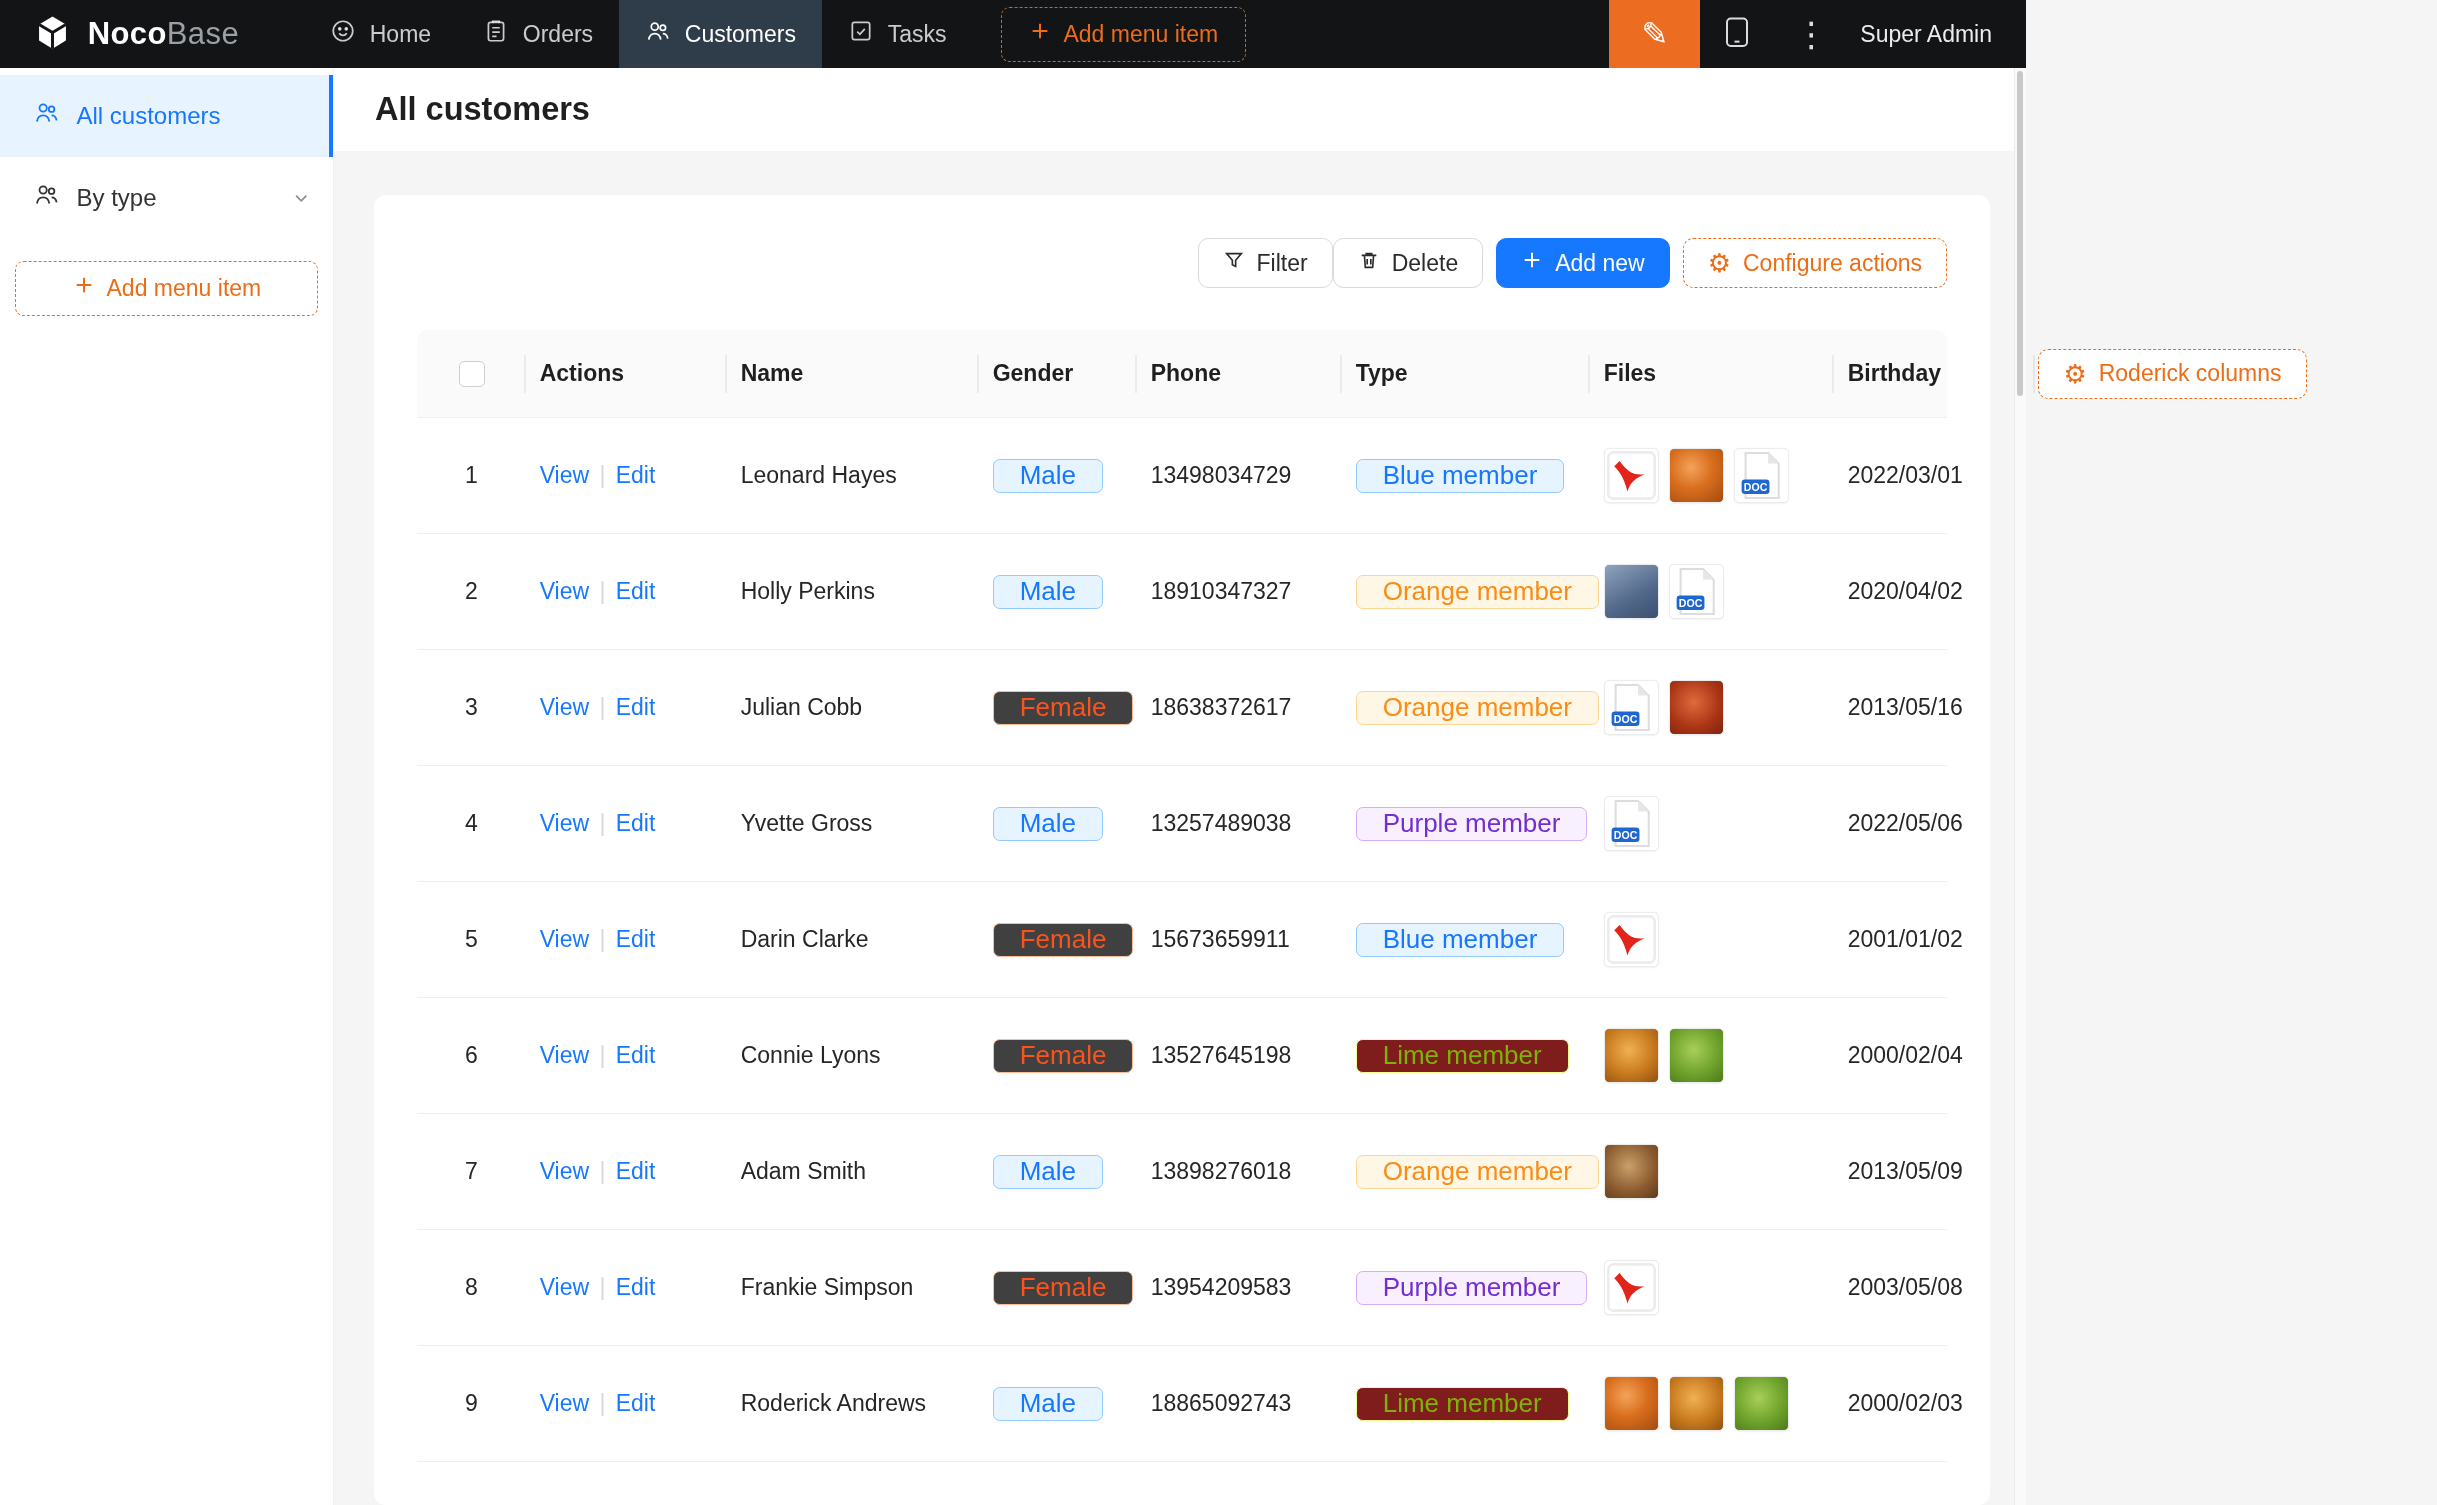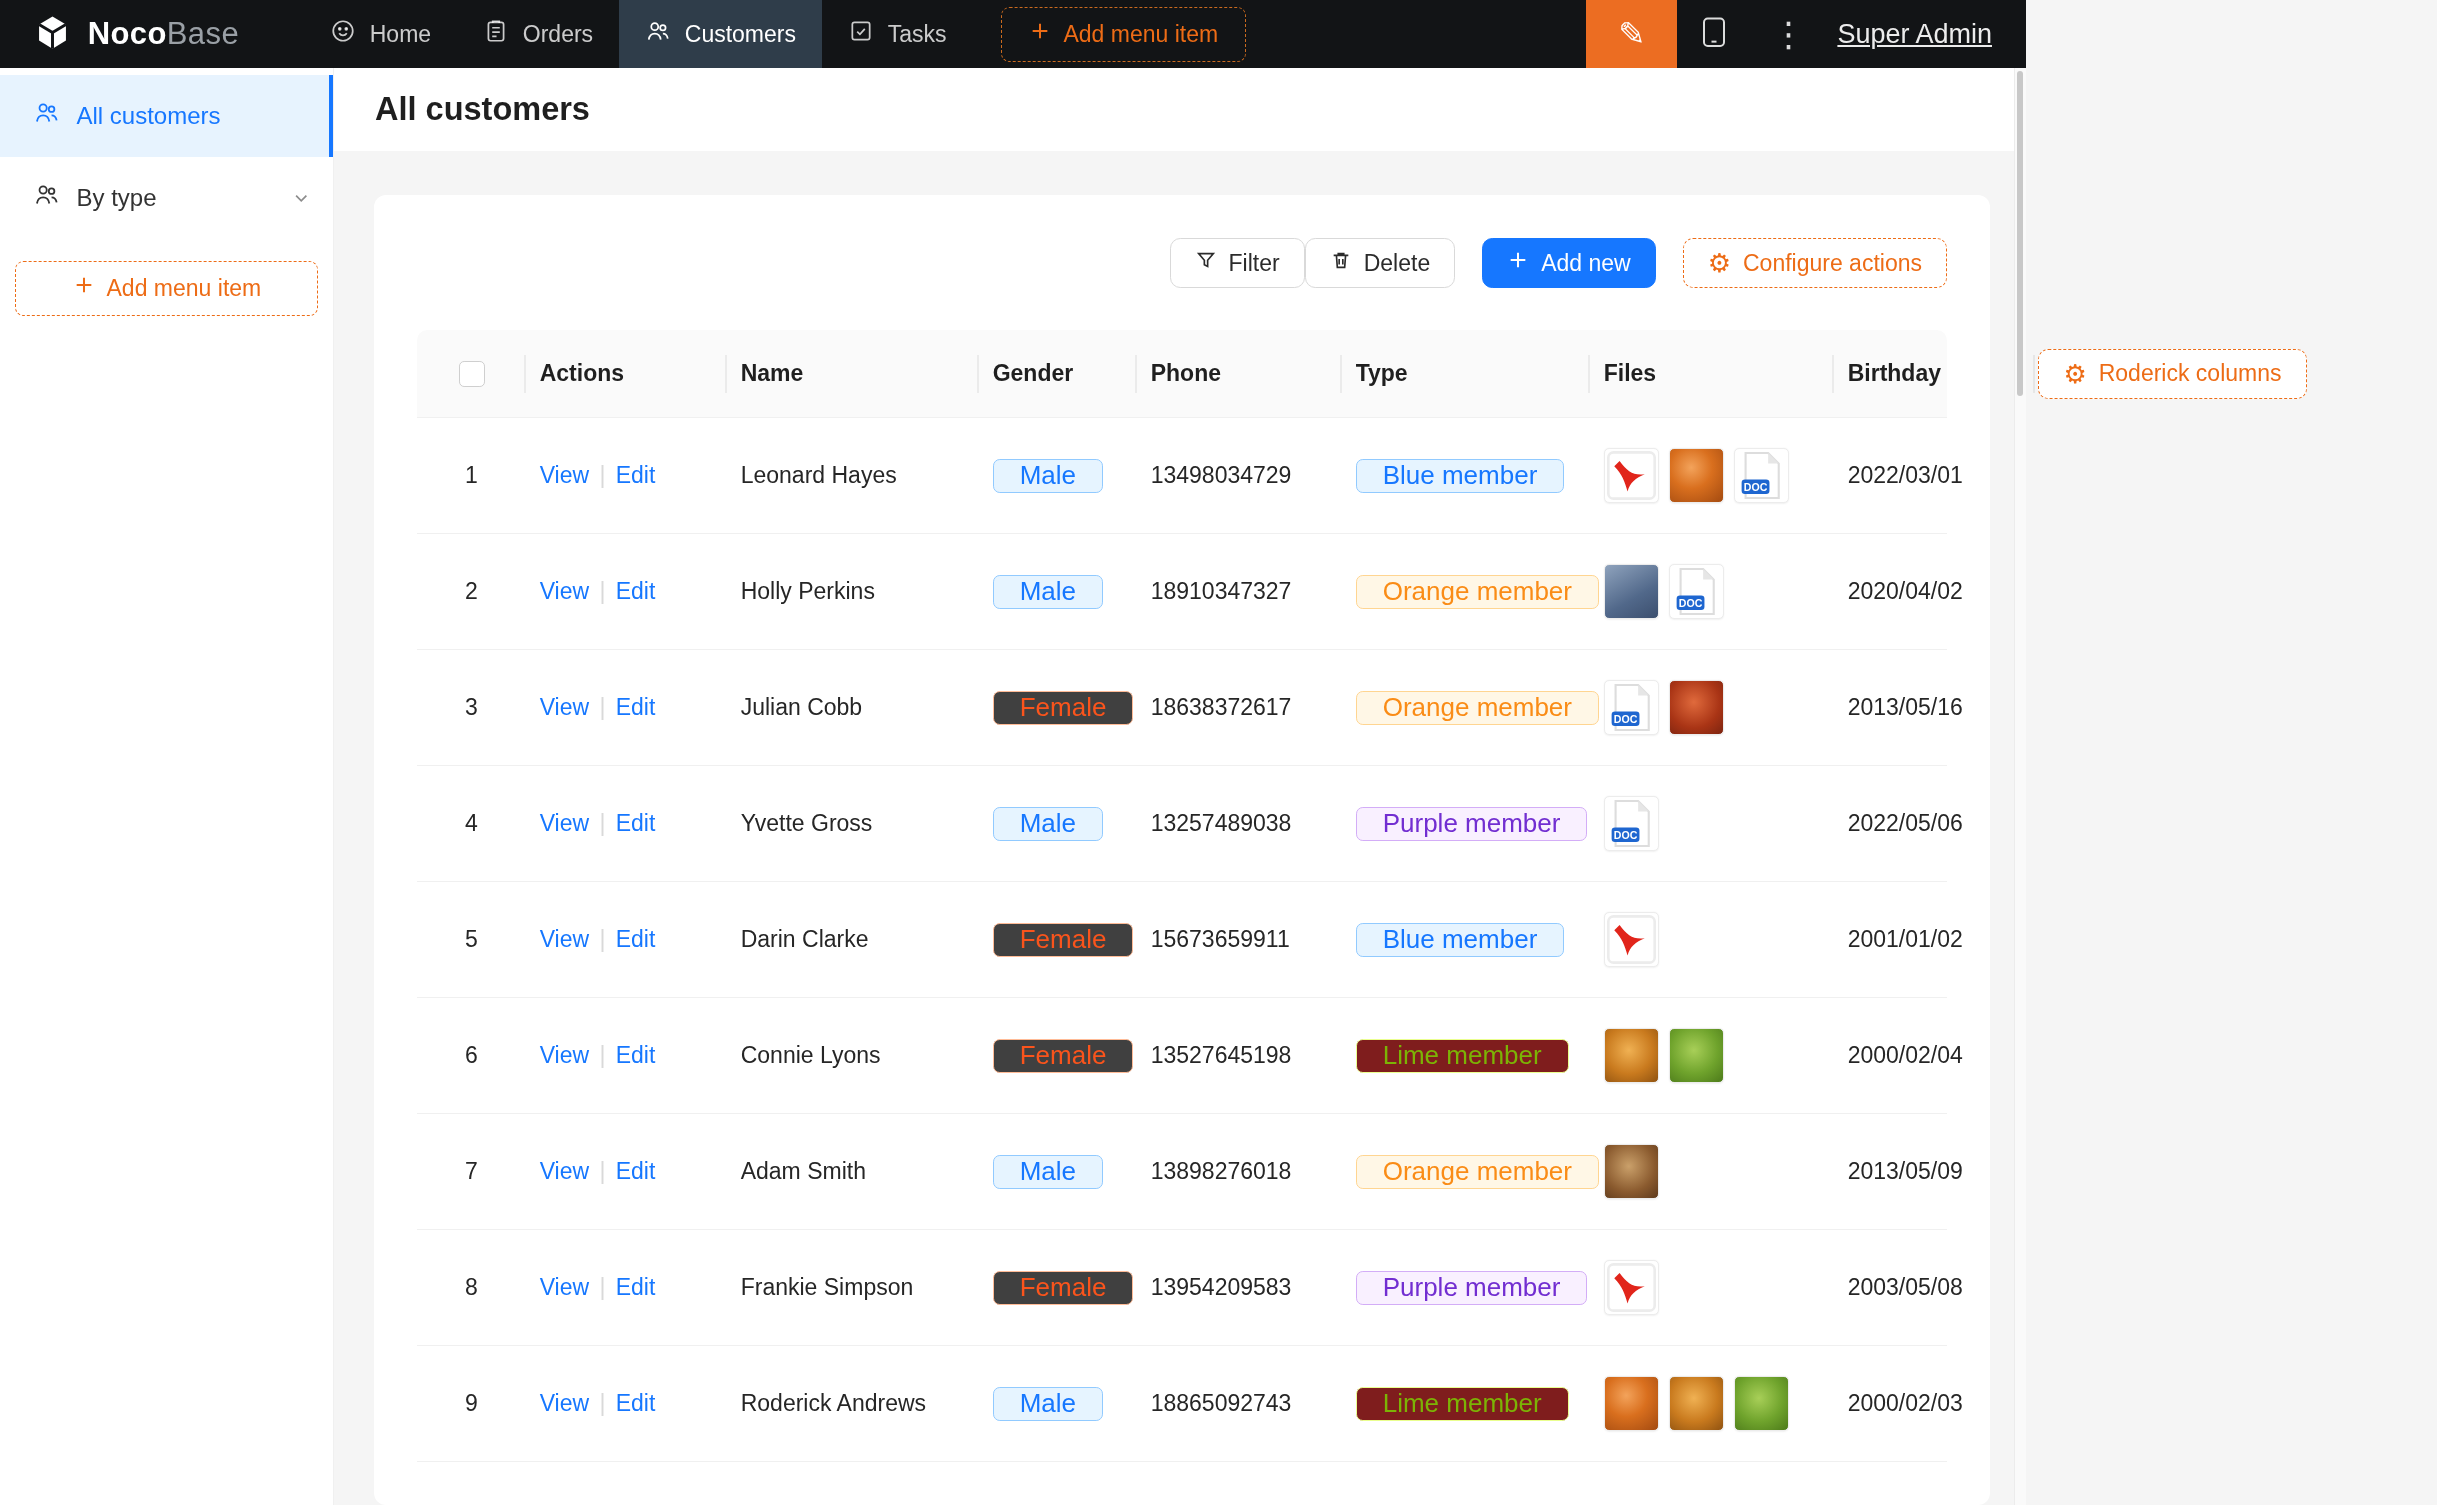--- a/index.html
+++ b/index.html
@@ -21,21 +21,21 @@
   .nav-item svg { flex:0 0 auto; }
   .hdr-add { margin:0 0 0 29px; align-self:center; height:55px; padding:0 27px; display:flex;
     align-items:center; gap:12px; border:1.7px dashed #c96a1f; border-radius:8.6px; color:#ed6c16;
     background:transparent; font-size:23px; cursor:pointer; }
   .hdr-right { margin-left:auto; display:flex; align-items:center; height:100%; }
   .hdr-orange { width:91px; height:68px; background:#ec6d22; color:#fff; display:flex;
     align-items:center; justify-content:center; font-size:32.5px; cursor:pointer; }
   .hdr-iconbtn { width:74px; height:68px; display:flex; align-items:center; justify-content:center;
     color:rgba(255,255,255,0.85); cursor:pointer; }
   .hdr-dots { font-size:34px; }
-  .hdr-user { font-size:27px; color:rgba(255,255,255,0.92); padding:0 34px 0 12px; cursor:pointer;text-decoration:underline; }
+  .hdr-user { font-size:23px; color:rgba(255,255,255,0.92); padding:0 34px 0 12px; cursor:pointer; }
 
   
   .layout { flex:1; display:flex; min-height:0; }
   aside.sidebar { width:334px; background:#fff; border-right:1.7px solid #f0f0f0; padding-top:6.8px; flex:0 0 334px; }
   .side-item { height:82px; display:flex; align-items:center; gap:17px; padding:0 22px 0 32.5px;
     font-size:24px; color:#333; cursor:pointer; position:relative; }
   .side-item.active { background:#e7f3fe; color:#1677ff; }
   .side-item.active::after { content:''; position:absolute; right:0; top:0; bottom:0; width:4.3px; background:#1677ff; }
   .side-item .chev { margin-left:auto; color:#8c8c8c; display:flex; }
   .side-add { margin:22px 15.4px 0 15.4px; height:55px; border:1.7px dashed #ed6c16; border-radius:8.6px;
@@ -43,21 +43,21 @@
     gap:12px; font-size:23px; cursor:pointer; width:303px; }
 
   main.content { flex:1; display:flex; flex-direction:column; min-width:0; }
   .page-hd { height:123px; background:#fff; display:flex; align-items:center; padding-left:41px; }
   .page-hd h1 { font-size:32.5px; font-weight:600; color:#1f1f1f; }
   .page-body { flex:1; background:#f5f5f5; padding:44px 36px 0 40px; }
 
   
   .card { background:#fff; border-radius:12px; padding:43px; min-height:1269px; }
   .toolbar { display:flex; align-items:center; justify-content:flex-end; }
-  .toolbar-right { display:flex; align-items:center; gap:27px; }
+  .toolbar-right { display:flex; align-items:center; gap:13px; }
   .btn { height:50px; padding:0 24px; border-radius:10.3px; border:1.7px solid #d9d9d9; background:#fff;
     font-size:23px; display:inline-flex; align-items:center; gap:12px; color:#2b2b2b;
     cursor:pointer; font-family:inherit; white-space:nowrap; }
   .btn-primary { background:#1677ff; border-color:#1677ff; color:#fff; }
   .btn-dashed { border-style:dashed; border-color:#ed6c16; color:#ed6c16; }
   .gear { font-size:26px; line-height:1; }
 
   
   .table { margin-top:42px; }
   .thead, .trow { display:grid; grid-template-columns:109px 201px 252px 158px 205px 248px 244px 201px 1fr;

